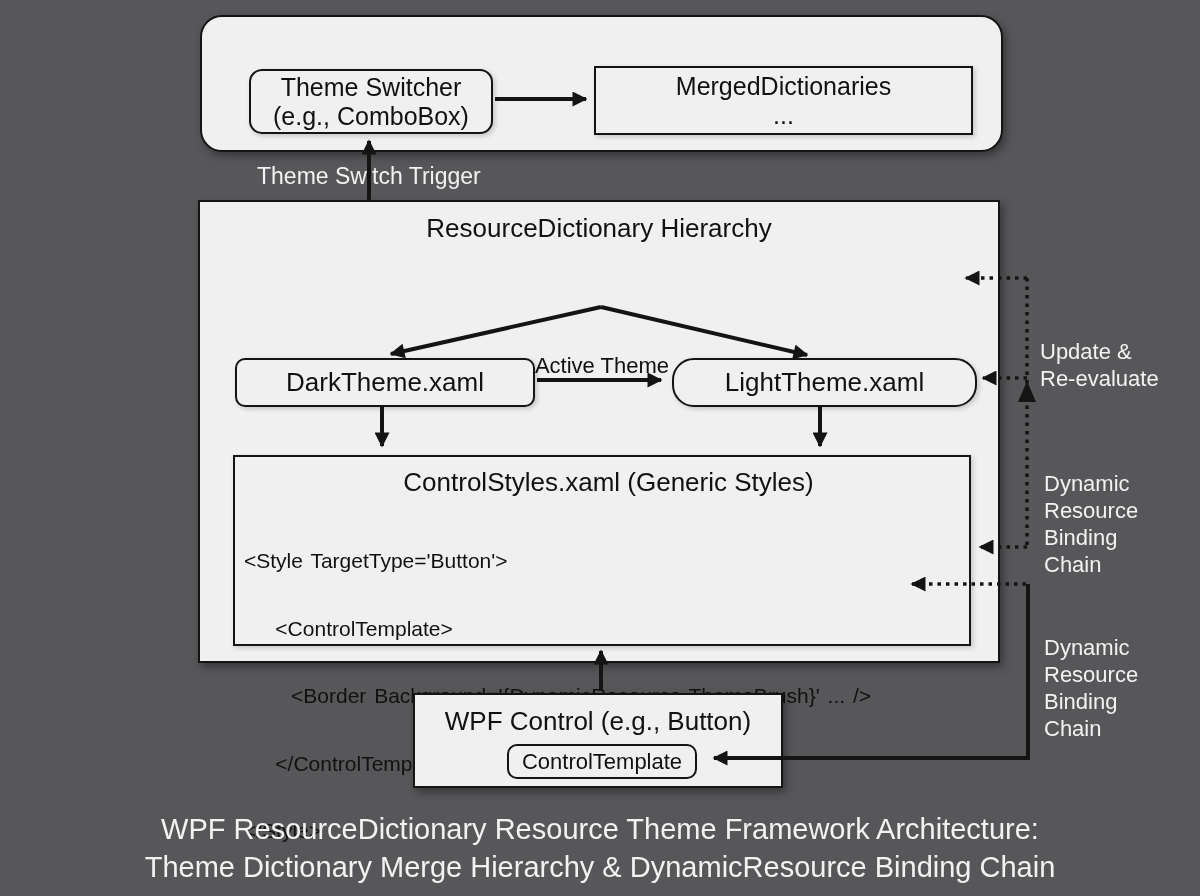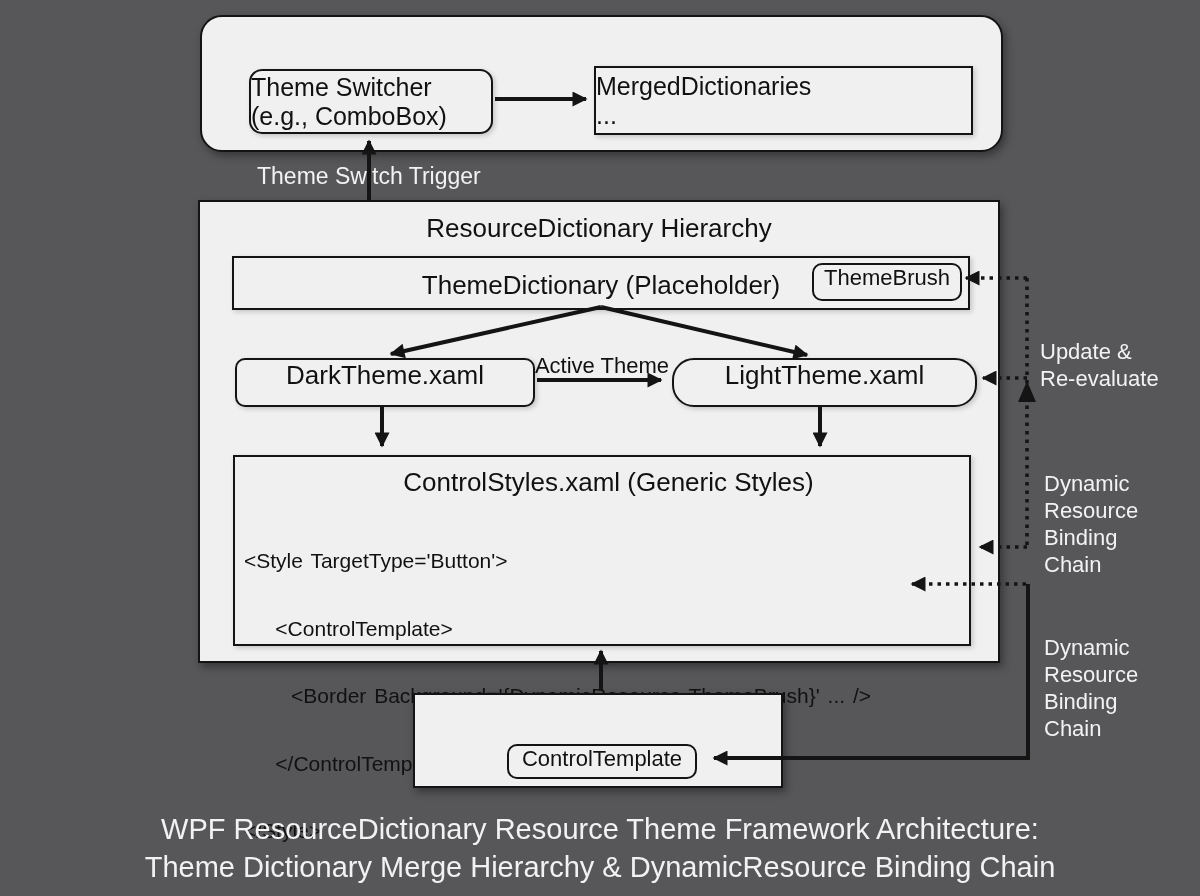--- a/index.html
+++ b/index.html
@@ -15,21 +15,21 @@
   .stage{position:relative;width:1200px;height:896px;background:var(--bg);overflow:hidden;}
 
   .box{position:absolute;background:var(--fill);border:2px solid var(--line);}
   .soft{box-shadow:3px 4px 8px rgba(0,0,0,0.38);}
   .soft2{box-shadow:2px 2px 5px rgba(0,0,0,0.18);}
   .rounded-lg{border-radius:22px;}
   .rounded-md{border-radius:13px;}
   .rounded-sm{border-radius:10px;}
 
   .title{position:absolute;left:0;right:0;text-align:center;font-size:26px;color:var(--ink);}
-  .center-label{display:flex;align-items:flex-start;justify-content:center;text-align:center;font-size:26px;}
+  .center-label{display:flex;align-items:center;justify-content:center;text-align:center;font-size:26px;}
   .two-line{flex-direction:column;font-size:25px;line-height:29px;}
 
   .code{position:absolute;left:9px;top:48px;font-size:21px;line-height:22.5px;white-space:pre;word-spacing:2px;}
 
   .white-label{position:absolute;color:var(--white);font-size:22px;line-height:27px;margin-top:48px;}
   .trigger-label{position:absolute;color:var(--white);font-size:23px;}
 
   .caption{position:absolute;left:0;right:0;top:810px;text-align:center;color:var(--white);
            font-size:29px;line-height:38px;}
 
@@ -54,26 +54,20 @@
       <span>MergedDictionaries</span>
       <span>...</span>
     </div>
   </div>
 
   <div class="trigger-label" style="left:257px;top:163px;">Theme Switch Trigger</div>
 
   <div class="box soft" style="left:198px;top:200px;width:802px;height:463px;">
     <div class="title" style="top:11px;">ResourceDictionary Hierarchy</div>
 
-    <div class="box soft2" style="left:32px;top:54px;width:738px;height:54px;">
-      <div class="title" style="top:12px;">ThemeDictionary (Placeholder)</div>
-      <div class="box rounded-sm center-label" style="left:578px;top:5px;width:150px;height:38px;font-size:22px;">
-        <span>ThemeBrush</span>
-      </div>
-    </div>
 
     <div class="box rounded-sm soft2 center-label" style="left:35px;top:156px;width:300px;height:49px;">
       <span>DarkTheme.xaml</span>
     </div>
     <div class="box rounded-sm soft2 center-label" style="left:472px;top:156px;width:305px;height:49px;border-radius:22px;">
       <span>LightTheme.xaml</span>
     </div>
     <div style="position:absolute;left:322px;top:151px;width:160px;text-align:center;font-size:22px;">Active Theme</div>
 
     <div class="box soft2" style="left:33px;top:253px;width:738px;height:191px;">
@@ -82,20 +76,21 @@
         <div class="code-line">&lt;Style TargetType='Button'&gt;</div>
         <div class="code-line">    &lt;ControlTemplate&gt;</div>
         <div class="code-line">      &lt;Border Background='{DynamicResource ThemeBrush}' ... /&gt;</div>
         <div class="code-line">    &lt;/ControlTemplate&gt;</div>
         <div class="code-line">&lt;/Style&gt;</div>
       </div>
     </div>
   </div>
 
   <div class="box soft" style="left:413px;top:693px;width:370px;height:95px;">
+    <div class="title" style="top:11px;font-size:26px;">WPF Control (e.g., Button)</div>
     <div class="box rounded-sm center-label" style="left:92px;top:49px;width:190px;height:35px;font-size:22px;">
       <span>ControlTemplate</span>
     </div>
   </div>
 
   <div class="white-label" style="left:1040px;top:290px;">
     <div>Update &amp;</div>
     <div>Re-evaluate</div>
   </div>
   <div class="white-label" style="left:1044px;top:422px;">

